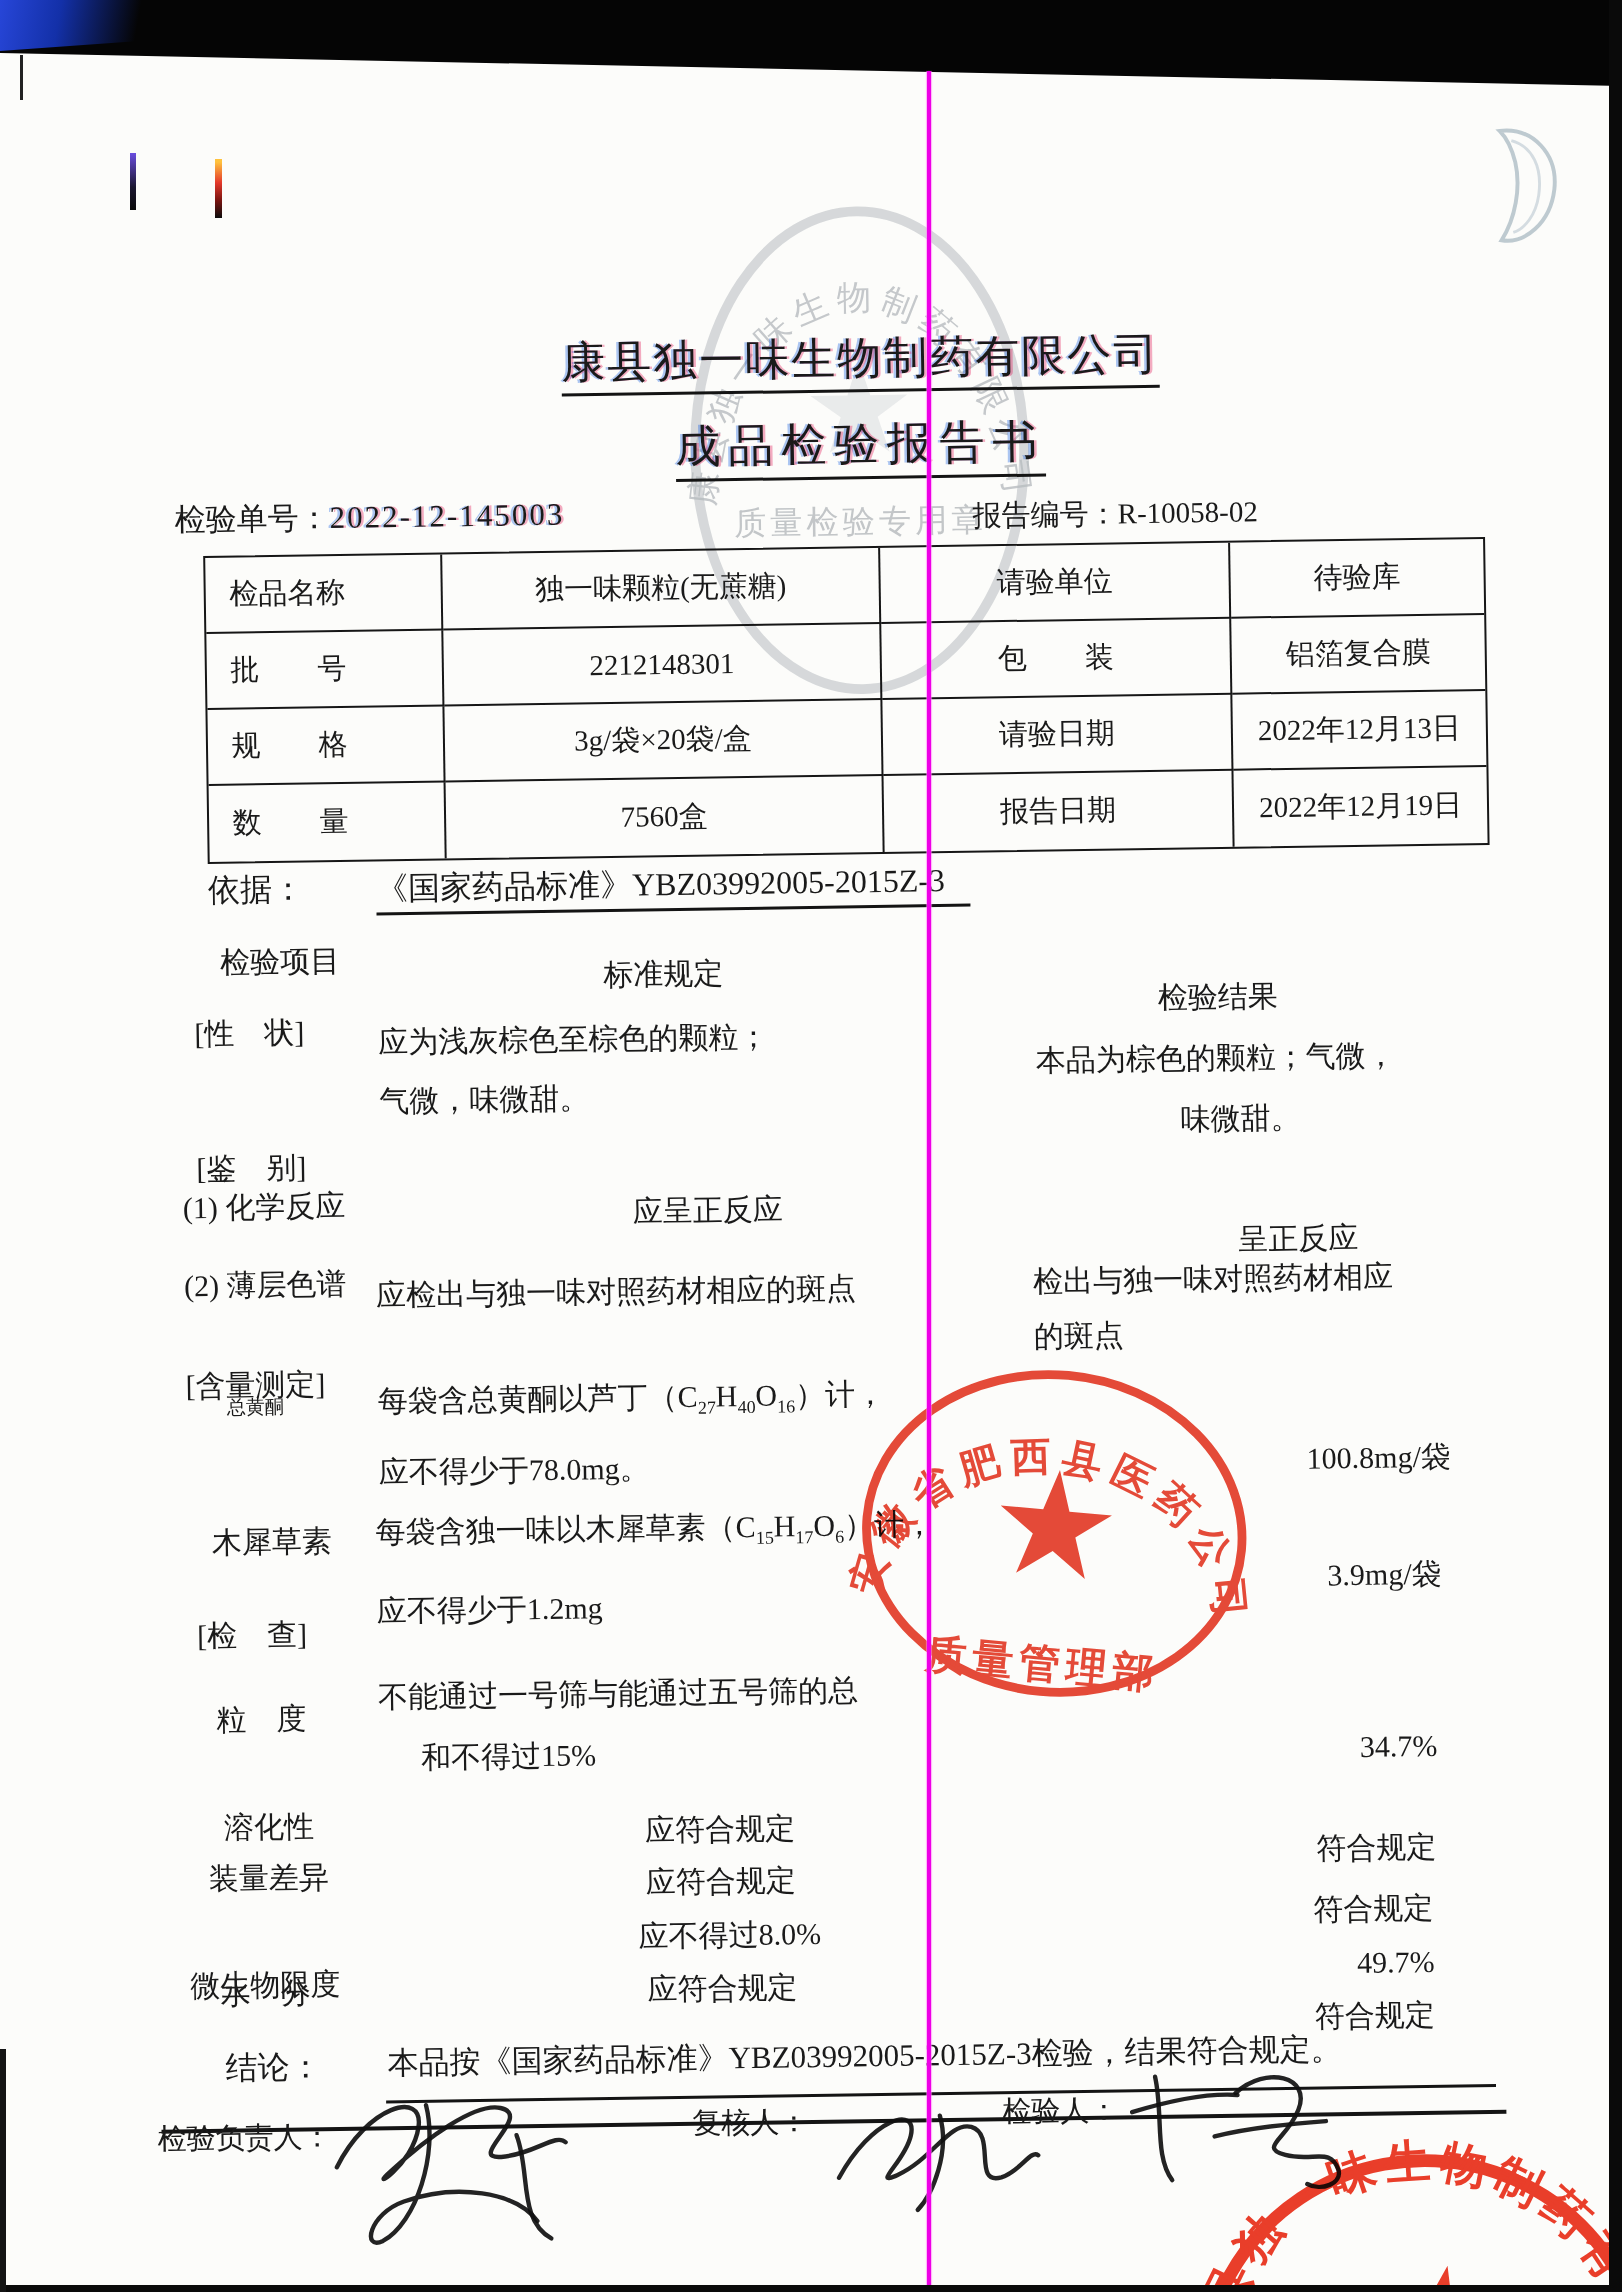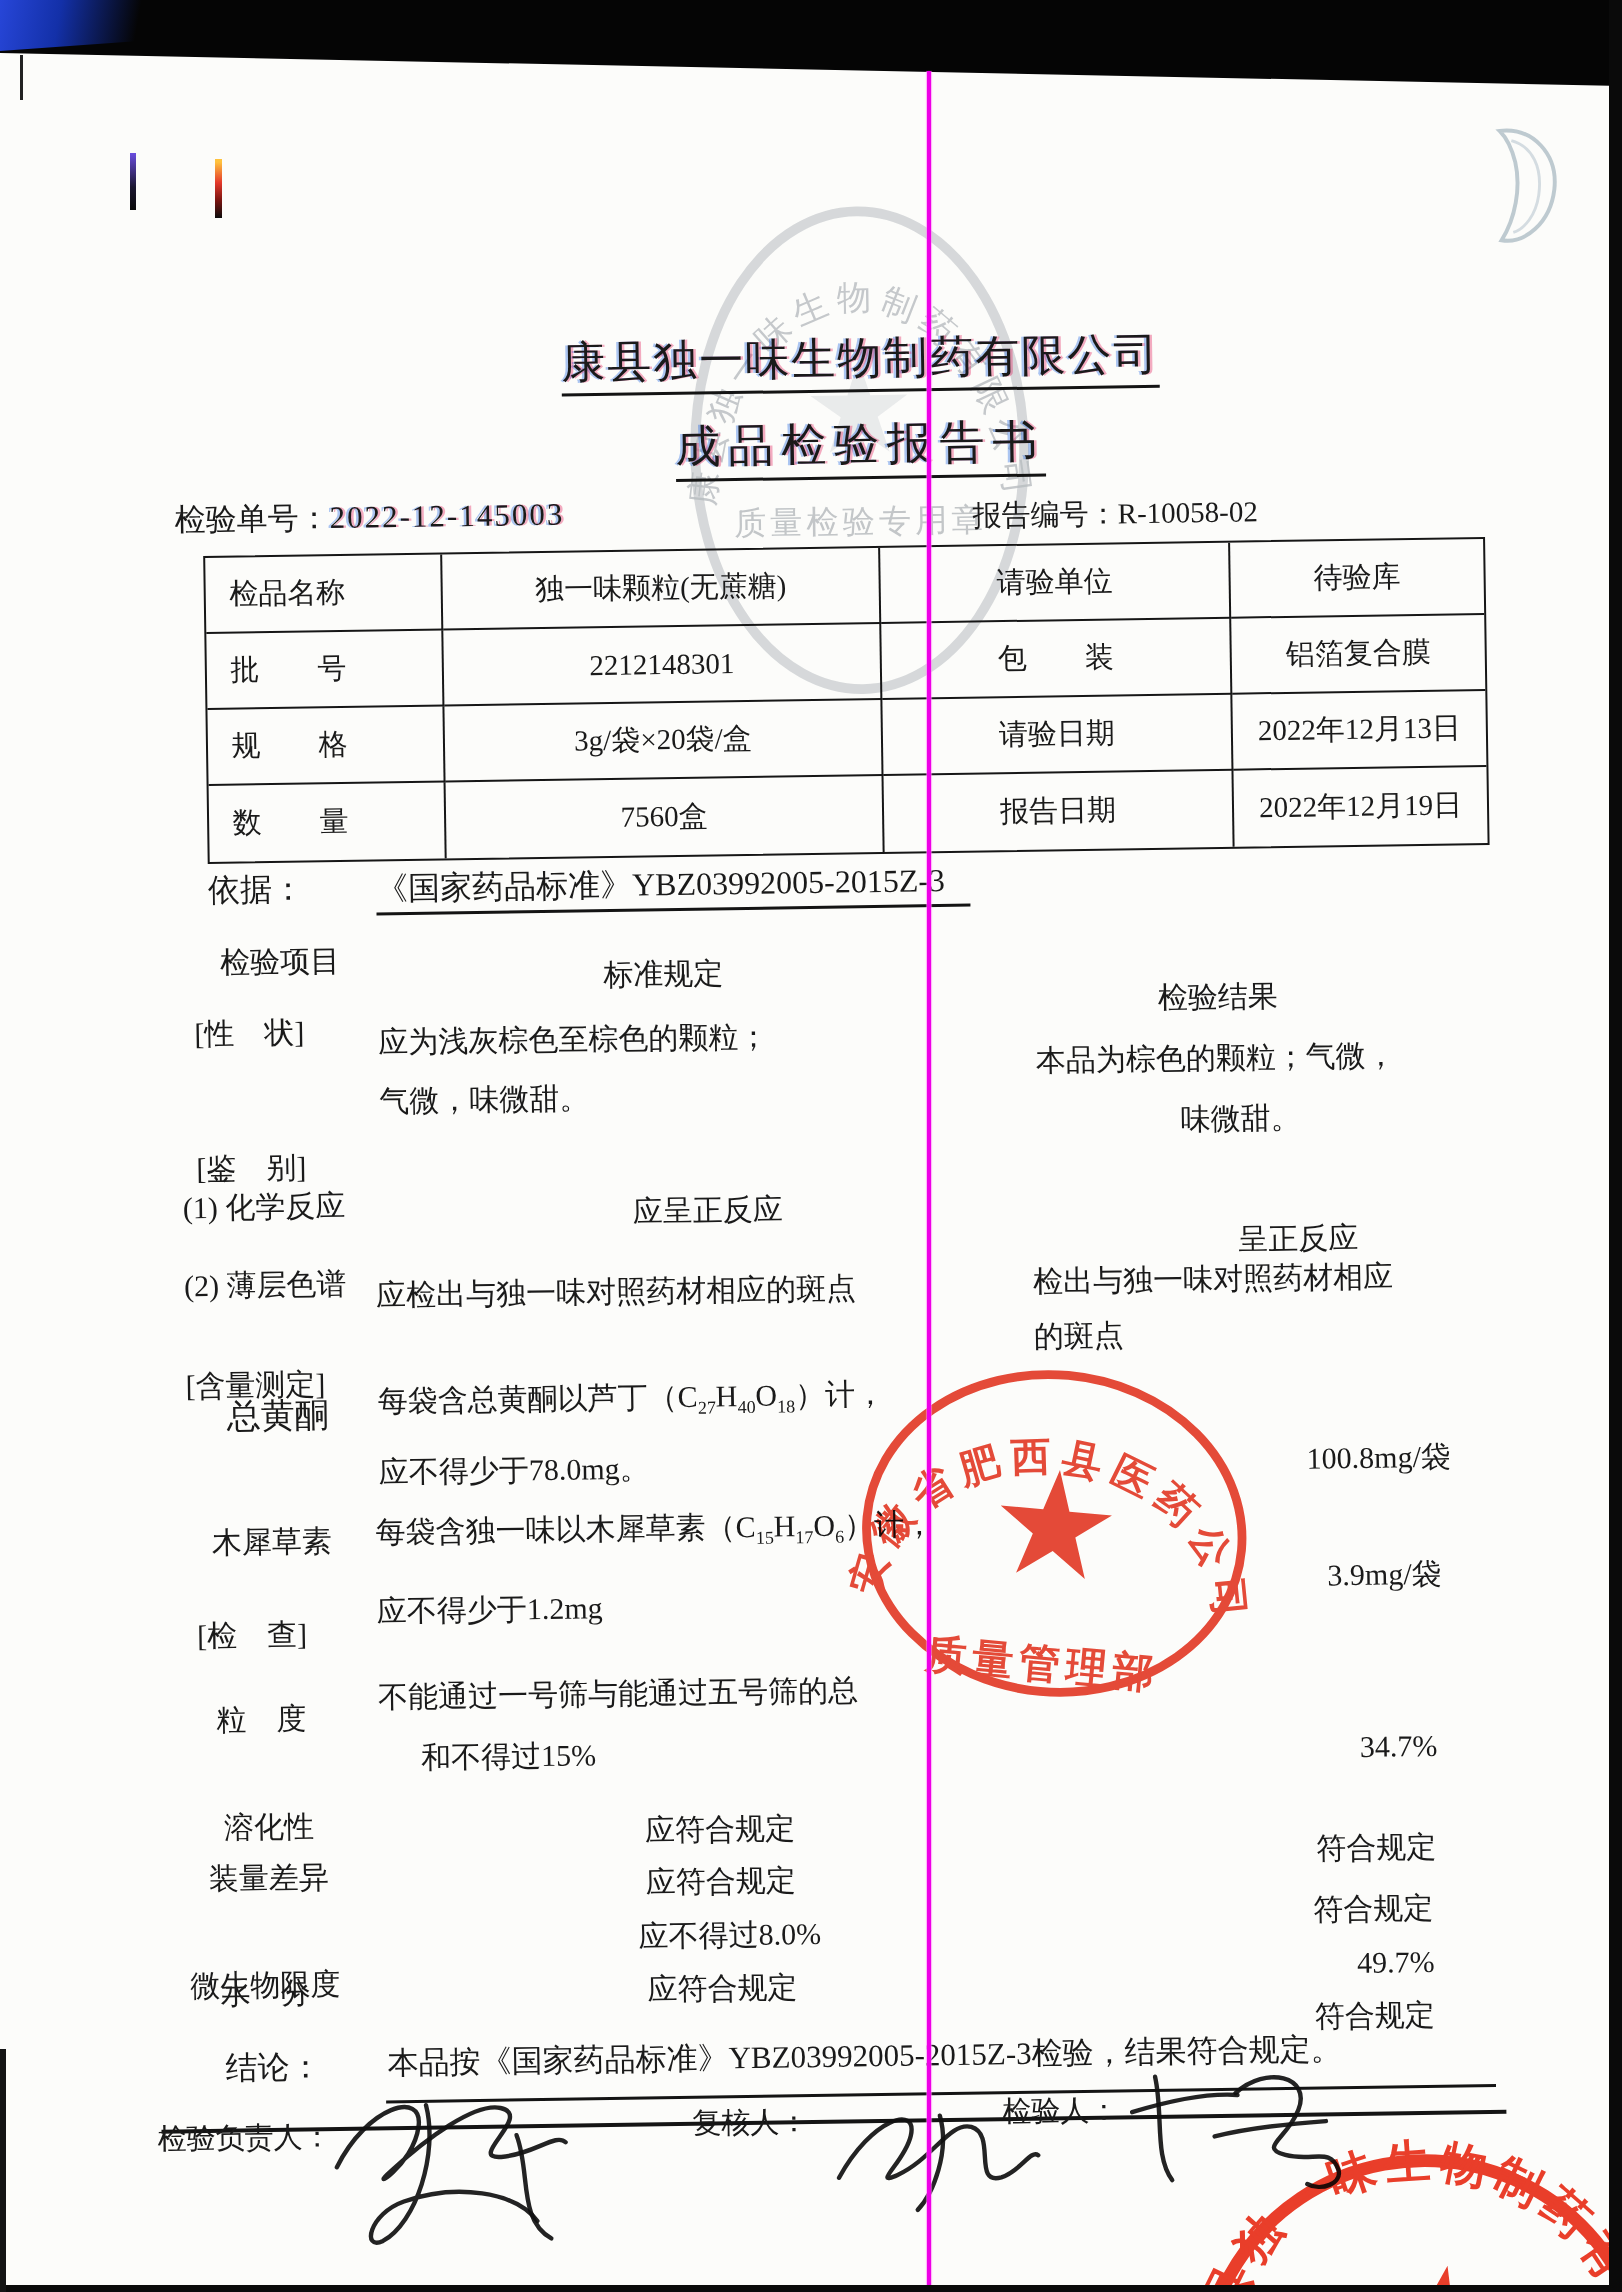--- a/index.html
+++ b/index.html
@@ -115,22 +115,22 @@
     <div class="t" style="left:196px;top:1143px;font-size:30px;">[鉴　别]</div>
     <div class="t" style="left:182px;top:1182px;font-size:30px;">(1) 化学反应</div>
     <div class="t" style="left:632px;top:1192px;font-size:30px;">应呈正反应</div>
     <div class="t" style="left:1237px;top:1229px;font-size:30px;">呈正反应</div>
     <div class="t" style="left:182px;top:1260px;font-size:30px;">(2) 薄层色谱</div>
     <div class="t" style="left:374px;top:1272px;font-size:30px;">应检出与独一味对照药材相应的斑点</div>
     <div class="t" style="left:1031px;top:1268px;font-size:30px;">检出与独一味对照药材相应</div>
     <div class="t" style="left:1031px;top:1323px;font-size:30px;">的斑点</div>
 
     <div class="t" style="left:182px;top:1360px;font-size:30px;">[含量测定]</div>
-    <div class="t" style="left:223px;top:1388px;font-size:34px;">总黄酮</div>
-    <div class="t" style="left:374px;top:1378px;font-size:30px;"><span>每袋含总黄酮以芦丁（C</span><sub>27</sub><span>H</span><sub>40</sub><span>O</span><sub>18</sub><span>）计，</span></div>
+    <div class="t" style="left:223px;top:1388px;font-size:19px;">总黄酮</div>
+    <div class="t" style="left:374px;top:1378px;font-size:30px;"><span>每袋含总黄酮以芦丁（C</span><sub>27</sub><span>H</span><sub>40</sub><span>O</span><sub>16</sub><span>）计，</span></div>
     <div class="t" style="left:374px;top:1449px;font-size:30px;">应不得少于78.0mg。</div>
     <div class="t" style="left:1302px;top:1449px;font-size:30px;">100.8mg/袋</div>
 
     <div class="t" style="left:206px;top:1517px;font-size:30px;">木犀草素</div>
     <div class="t" style="left:370px;top:1509px;font-size:30px;"><span>每袋含独一味以木犀草素（C</span><sub>15</sub><span>H</span><sub>17</sub><span>O</span><sub>6</sub><span>）计，</span></div>
     <div class="t" style="left:370px;top:1588px;font-size:30px;">应不得少于1.2mg</div>
     <div class="t" style="left:1321px;top:1566px;font-size:30px;">3.9mg/袋</div>
 
     <div class="t" style="left:190px;top:1610px;font-size:30px;">[检　查]</div>
     <div class="t" style="left:208px;top:1694px;font-size:30px;">粒　度</div>

